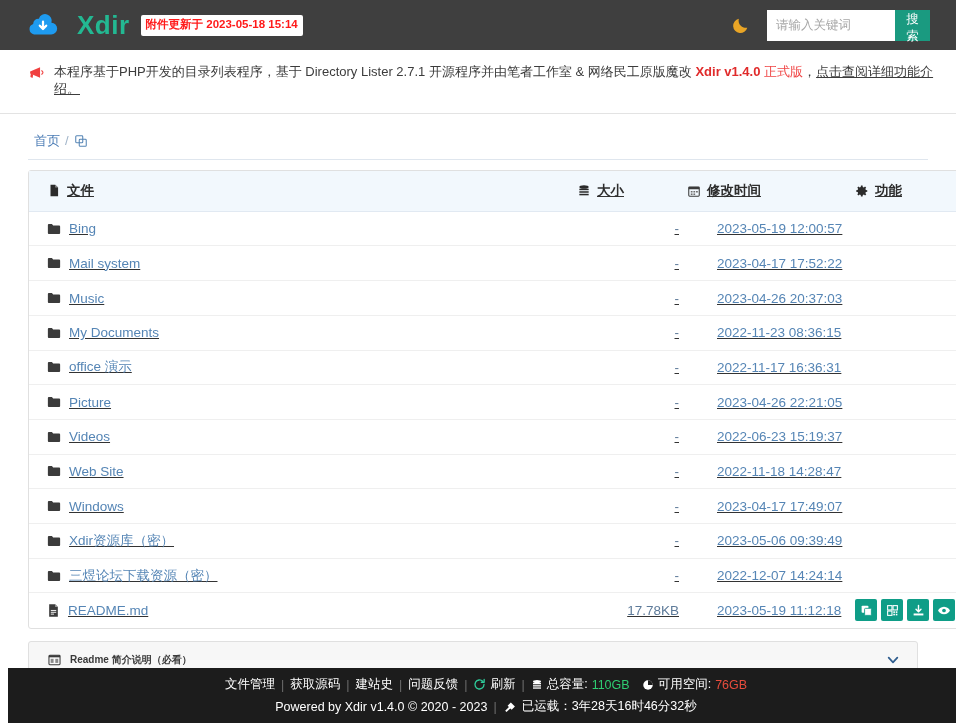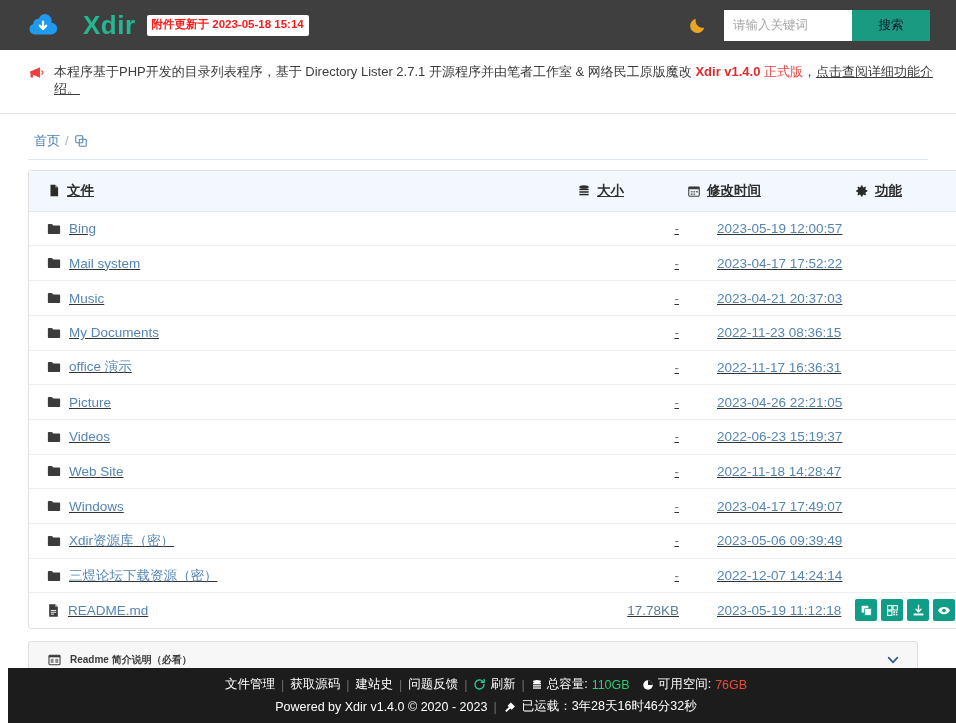--- a/index.html
+++ b/index.html
@@ -13,21 +13,21 @@
     overflow:hidden;
   }
 
   
   .topbar {
     height:50px; background:#3f3f3f;
     display:flex; align-items:center;
     padding:0 26px 0 28px;
     position:relative;
   }
-  .brand { display:flex; align-items:center; gap:25px; }
+  .brand { display:flex; align-items:center; gap:19px; }
   .logo-icon { width:30px; height:30px; display:block; }
   .brand-name {
     font-size:26px; font-weight:bold; color:#23b892;
     letter-spacing:.5px; line-height:1;
   }
   .update-badge {
     margin-left:11px;
     background:#fff; color:#ff1a1a;
     font-size:11.5px; font-weight:bold;
     padding:2px 5px 4px 5px;
@@ -44,22 +44,22 @@
     width:128px; height:31px;
     border:0; outline:0;
     padding:0 9px;
     font-size:12.5px;
     color:#ef4444;
     background:#fff;
     font-family:inherit;
   }
   .search-input::placeholder { color:#a7a7a7; }
   .search-btn {
-    width:78px; height:31px;
-    background:#1a9a80; color:#0f172a;
+    width:35px; height:31px;
+    background:#1a9a80; color:#ffffff;
     border:0; font-size:12.5px;
     cursor:pointer;
     font-family:inherit;
   }
 
   
   .notice {
     border-bottom:1px solid #e3e3e3;
     background:#fff;
     padding:14px 20px 15px 28px;
@@ -300,21 +300,21 @@
           <tr>
             <td class="name-cell">
               <span class="name-in">
                 <svg width="14" height="12" viewBox="0 0 24 20">
                   <path d="M1.5 3.2A1.6 1.6 0 0 1 3.1 1.6h5.4l2 2.4h10.4A1.6 1.6 0 0 1 22.5 5.6v11.2a1.6 1.6 0 0 1-1.6 1.6H3.1a1.6 1.6 0 0 1-1.6-1.6z" fill="#3b3b3b"></path>
                 </svg>
                 <a href="#">Music</a>
               </span>
             </td>
             <td class="size-cell">-</td>
-            <td class="date-cell">2023-04-21 20:37:03</td>
+            <td class="date-cell">2023-04-26 20:37:03</td>
             <td class="act-cell"></td>
           </tr>
           <tr>
             <td class="name-cell">
               <span class="name-in">
                 <svg width="14" height="12" viewBox="0 0 24 20">
                   <path d="M1.5 3.2A1.6 1.6 0 0 1 3.1 1.6h5.4l2 2.4h10.4A1.6 1.6 0 0 1 22.5 5.6v11.2a1.6 1.6 0 0 1-1.6 1.6H3.1a1.6 1.6 0 0 1-1.6-1.6z" fill="#3b3b3b"></path>
                 </svg>
                 <a href="#">My Documents</a>
               </span>

